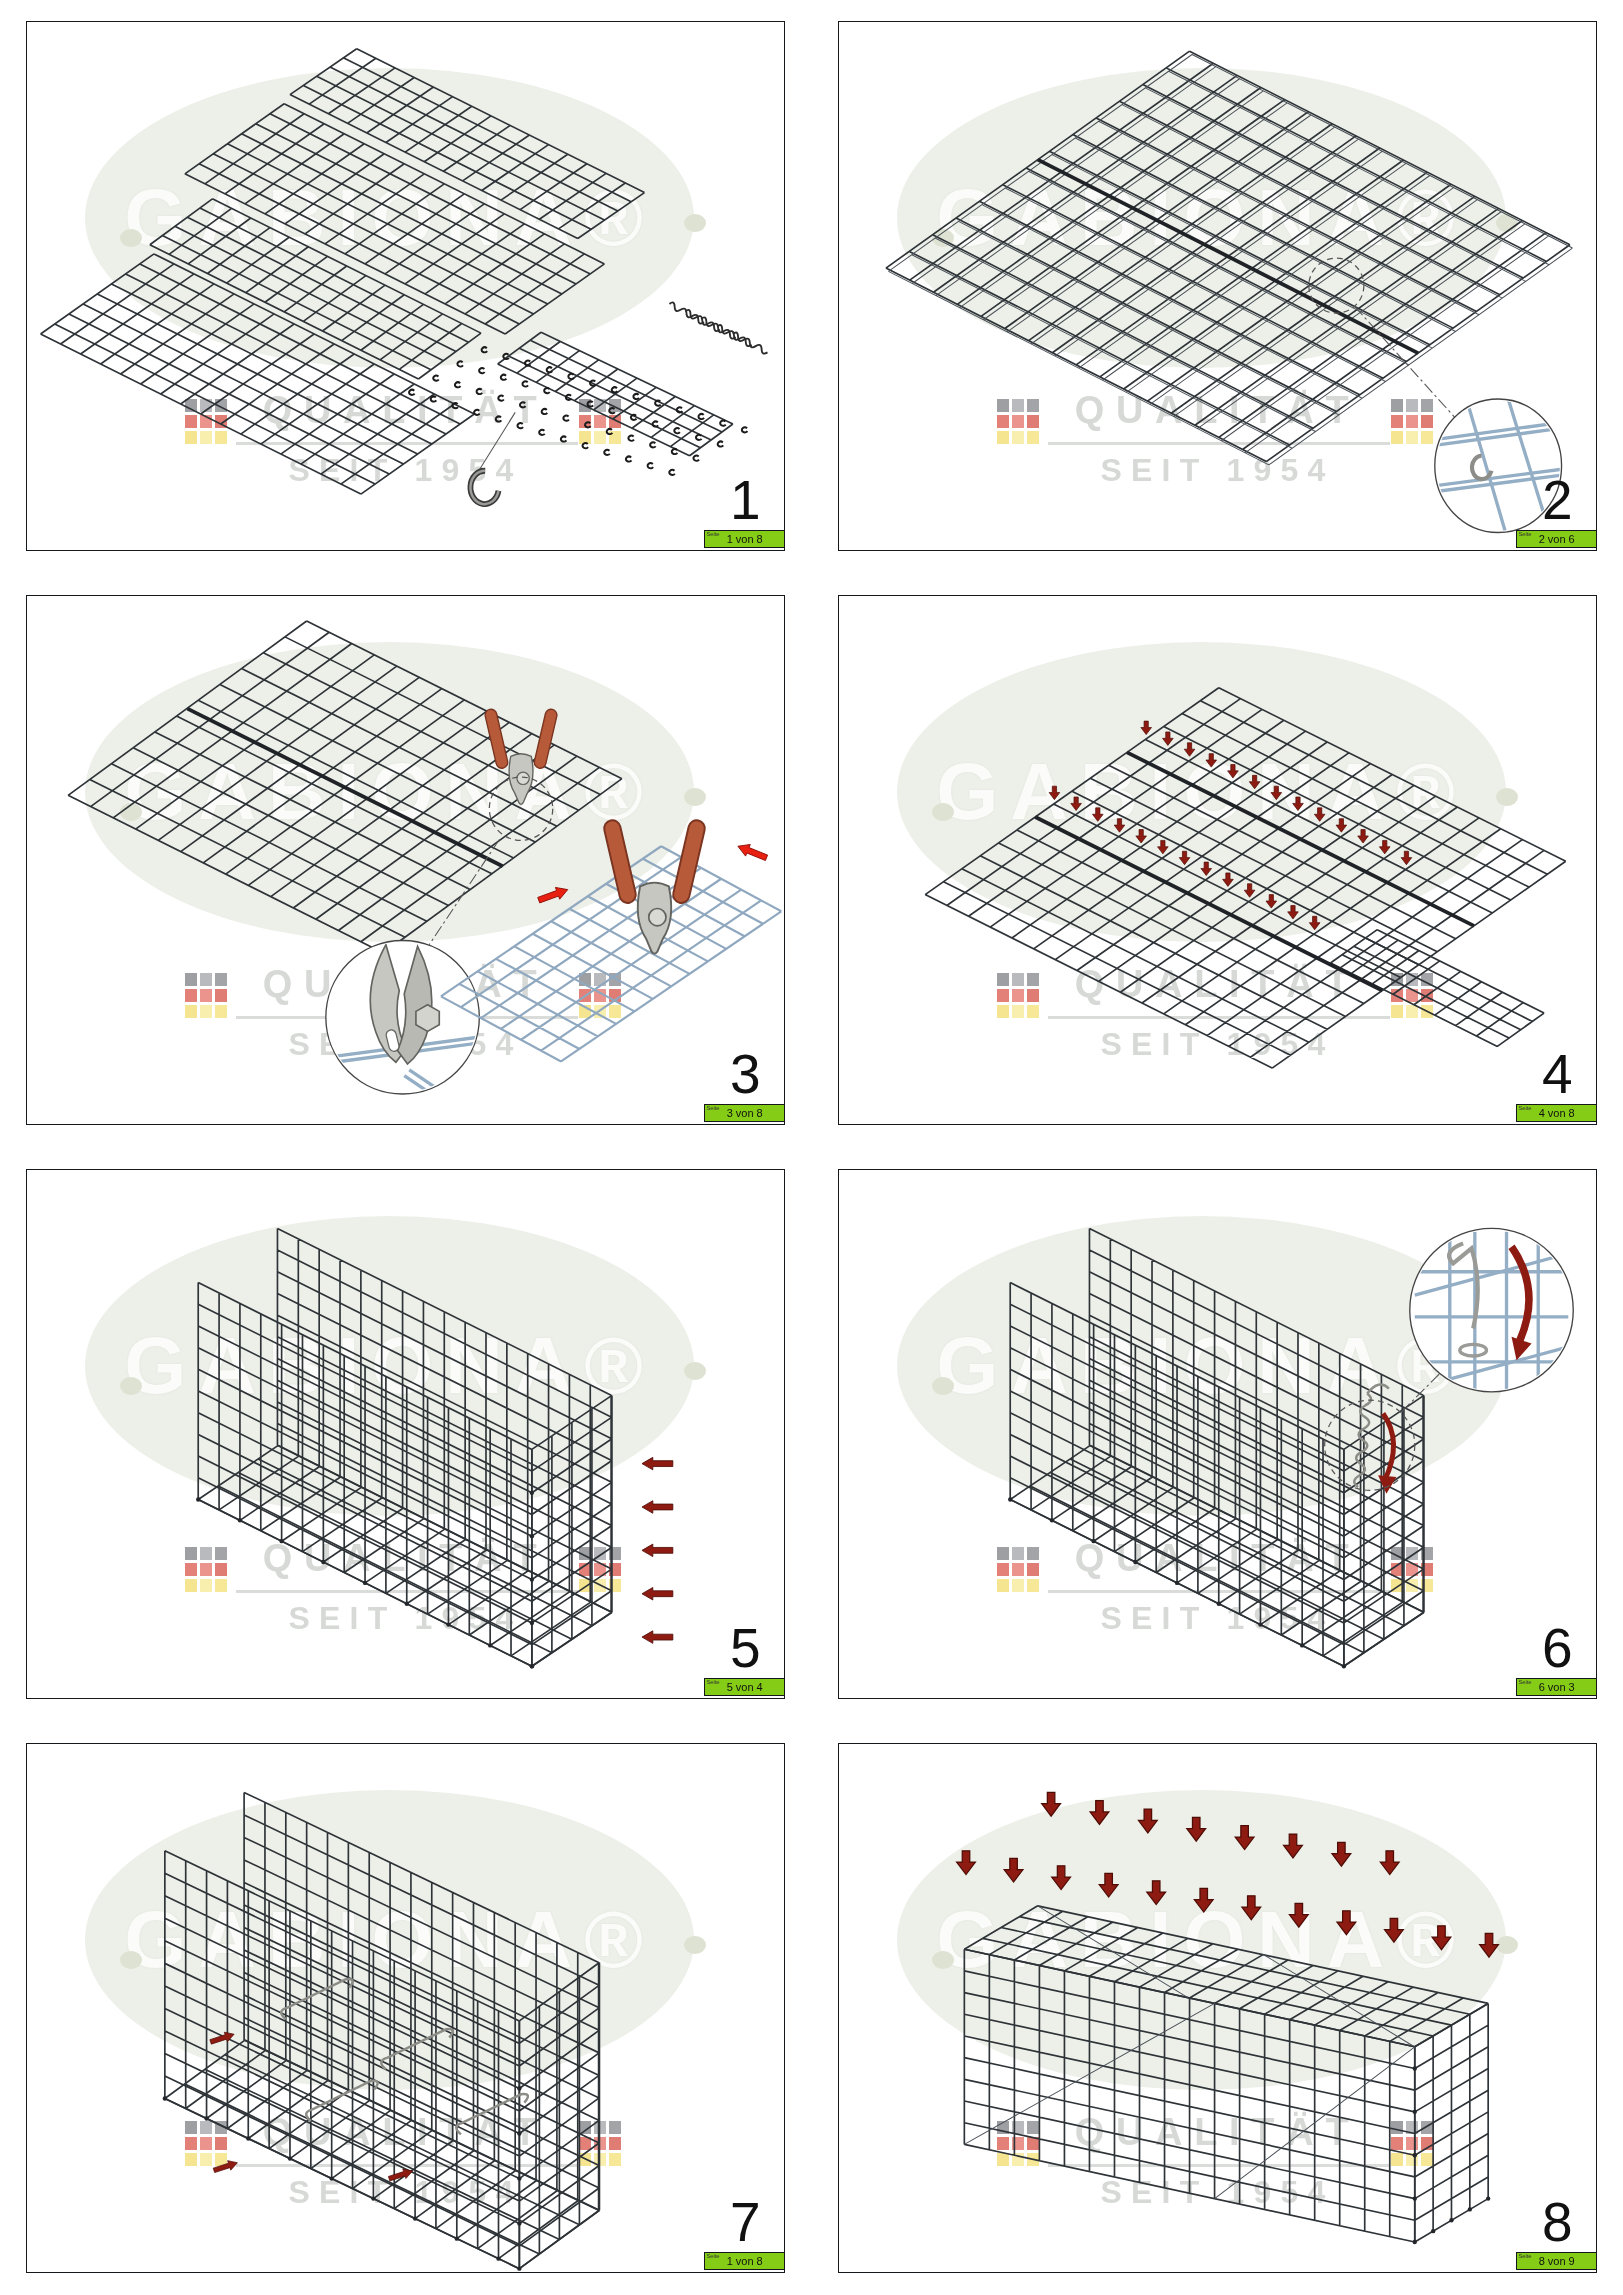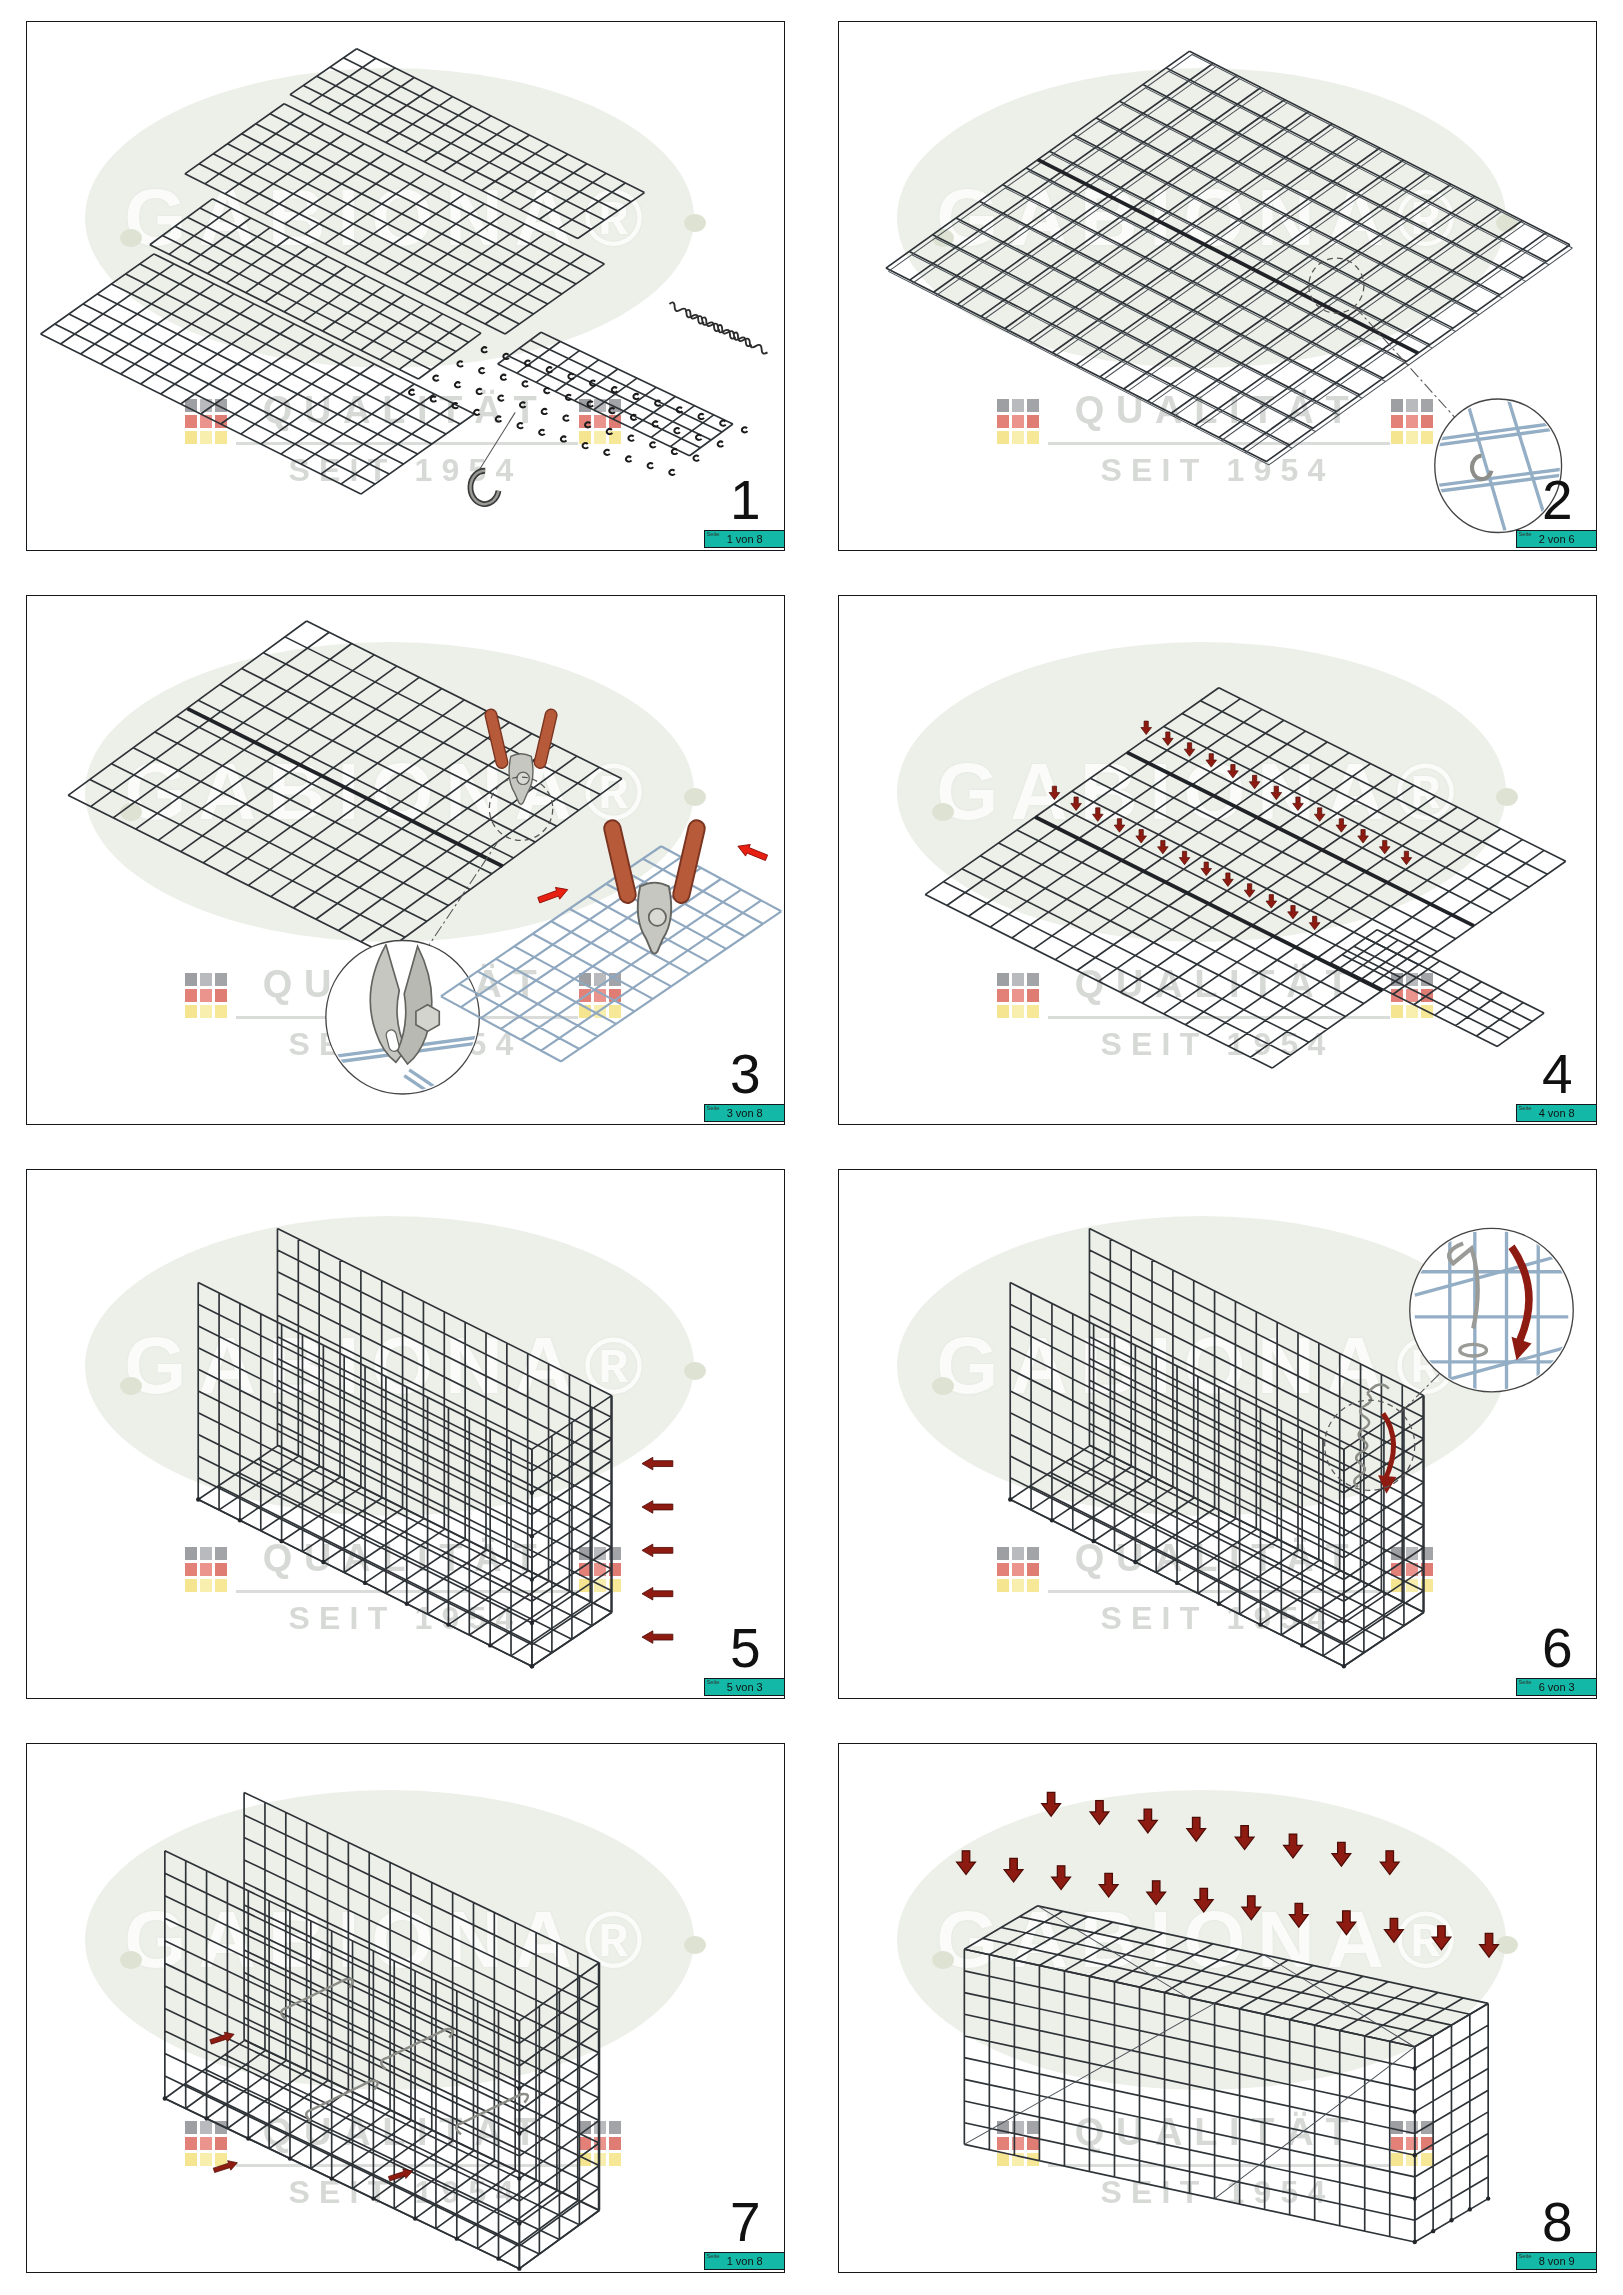--- a/index.html
+++ b/index.html
@@ -59,21 +59,21 @@
   .leaderDD{fill:none;stroke:#555;stroke-width:1.3;stroke-dasharray:14 4 3 4;}
   .detail{fill:#fff;stroke:#444;stroke-width:1.6;}
   
   .stepnum{
     position:absolute;right:23.4px;bottom:22px;z-index:3;
     font-size:55px;line-height:1;font-weight:400;color:#111;
     font-family:"Liberation Sans",sans-serif;
   }
   .pagebox{
     position:absolute;right:-1.7px;bottom:1.7px;z-index:3;width:80px;height:16px;
-    border:1.7px solid #15181a;background:#14b8a6;
+    border:1.7px solid #15181a;background:#84cc16;
   }
   .pagebox-label{position:absolute;left:1.7px;top:0px;font-size:5.8px;color:#333;}
   .pagebox-value{position:absolute;left:0;right:0;top:1.7px;text-align:center;font-size:11px;color:#111;}
 </style>
 </head>
 <body>
 
 <svg width="0" height="0" style="position:absolute" aria-hidden="true">
   <defs>
     <path id="clip" d="M6 1 A3.6 3 0 1 0 6.4 4.6" fill="none" stroke="#1b1b1b" stroke-width="2.4"></path>
@@ -489,21 +489,21 @@
           <use href="#arrLD" transform="translate(737.0 352.0)"></use>
           <use href="#arrLD" transform="translate(737.0 404.0)"></use>
           <use href="#arrLD" transform="translate(737.0 456.0)"></use>
           <use href="#arrLD" transform="translate(737.0 508.0)"></use>
           <use href="#arrLD" transform="translate(737.0 560.0)"></use>
         </g>
   </svg>
   <div class="stepnum">5</div>
   <div class="pagebox">
     <span class="pagebox-label">Seite</span>
-    <span class="pagebox-value">5 von 3</span>
+    <span class="pagebox-value">5 von 4</span>
   </div>
  </div>
 </section>
 
 <section class="cell" style="left:812px;top:1148px">
  <div class="frame">
   <div class="wm">
     <div class="wm-ellipse">
           <span class="wm-brand">GABIONA®</span>
         </div>

